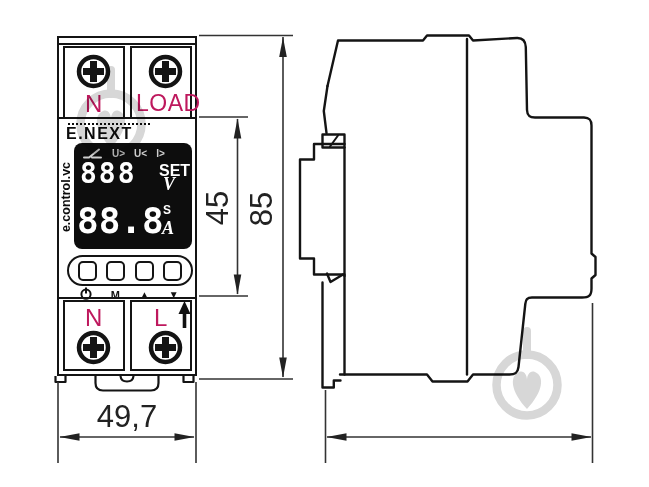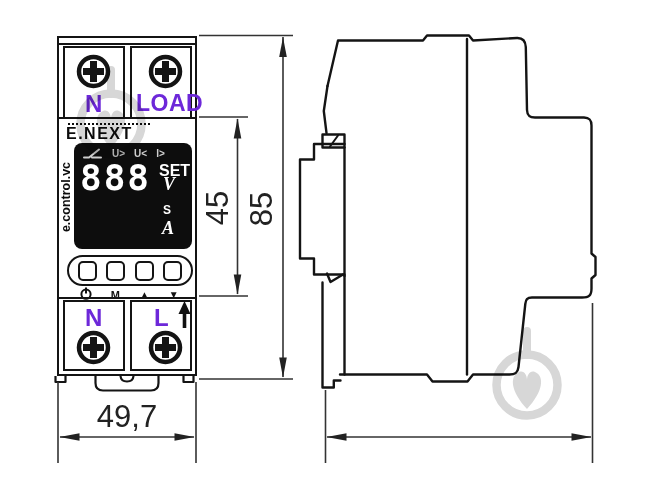--- a/index.html
+++ b/index.html
@@ -5,21 +5,21 @@
   html,body{margin:0;padding:0;background:#fff;}
   #canvas{position:relative;width:649px;height:487px;background:#ffffff;overflow:hidden;
           font-family:"Liberation Sans", sans-serif;color:#1a1a1a;}
   .abs{position:absolute;}
   
   #device-front{position:absolute;left:57px;top:36px;width:140px;height:340px;
     border:2.5px solid #141414;box-sizing:border-box;background:#fff;}
   .topcap{position:absolute;left:0;top:5px;width:100%;border-bottom:2px solid #141414;}
   .tblock{position:absolute;border:2px solid #141414;box-sizing:border-box;background:#fff;}
   .sect-line{position:absolute;left:-1px;width:137px;border-bottom:2.5px solid #141414;}
-  .term-label{position:absolute;font-size:24px;font-weight:700;color:#6d28d9;letter-spacing:0.5px;}
+  .term-label{position:absolute;font-size:24px;font-weight:400;color:#be185d;letter-spacing:0.5px;}
   .brand{position:absolute;font-size:16px;font-weight:bold;letter-spacing:1.5px;color:#0c0c0c;}
   .brand-dots{position:absolute;border-top:2.5px dotted #0c0c0c;height:0;}
   .model-vert{position:absolute;width:100px;height:14px;transform:rotate(-90deg);
     font-size:12.5px;font-weight:bold;text-align:center;color:#0c0c0c;}
   #lcd{position:absolute;left:15px;top:105px;width:118px;height:106px;background:#0d0d0d;
     border-radius:8px;}
   .lcd-icons{position:absolute;left:9px;top:5px;display:flex;align-items:center;gap:9px;
     color:#cfcfcf;font-size:10px;font-weight:bold;}
   .seg{position:absolute;color:#fff;font-family:"DejaVu Sans Mono", monospace;font-weight:bold;line-height:1;}
   .lcd-small{position:absolute;color:#fff;font-weight:bold;}
@@ -137,23 +137,24 @@
 
     <div id="lcd">
       <div class="lcd-icons">
         <svg width="20" height="11" viewBox="0 0 20 11">
           <path d="M1,9.5 H6 L16,1.5 M9,9.5 H18" stroke="#cfcfcf" stroke-width="2" fill="none" stroke-linecap="round"></path>
         </svg>
         <span>U&gt;</span>
         <span>U&lt;</span>
         <span>I&gt;</span>
       </div>
-      <div class="seg" style="left:6px;top:17px;font-size:36px;letter-spacing:2px;">888</div>
+      <div class="seg" style="left:6px;top:17px;font-size:28px;letter-spacing:2px;">888</div>
       <span class="lcd-small" style="left:85px;top:19px;font-size:16px;">SET</span>
       <span class="lcd-unit" style="left:89px;top:31px;">V</span>
+      <div class="seg" style="left:3px;top:60px;font-size:36px;letter-spacing:0px;">88.8</div>
       <span class="lcd-small" style="left:89px;top:60px;font-size:12px;">S</span>
       <span class="lcd-unit" style="left:88px;top:75px;">A</span>
     </div>
 
     <div id="btn-pill">
       <div class="btn"></div>
       <div class="btn"></div>
       <div class="btn"></div>
       <div class="btn"></div>
     </div>

